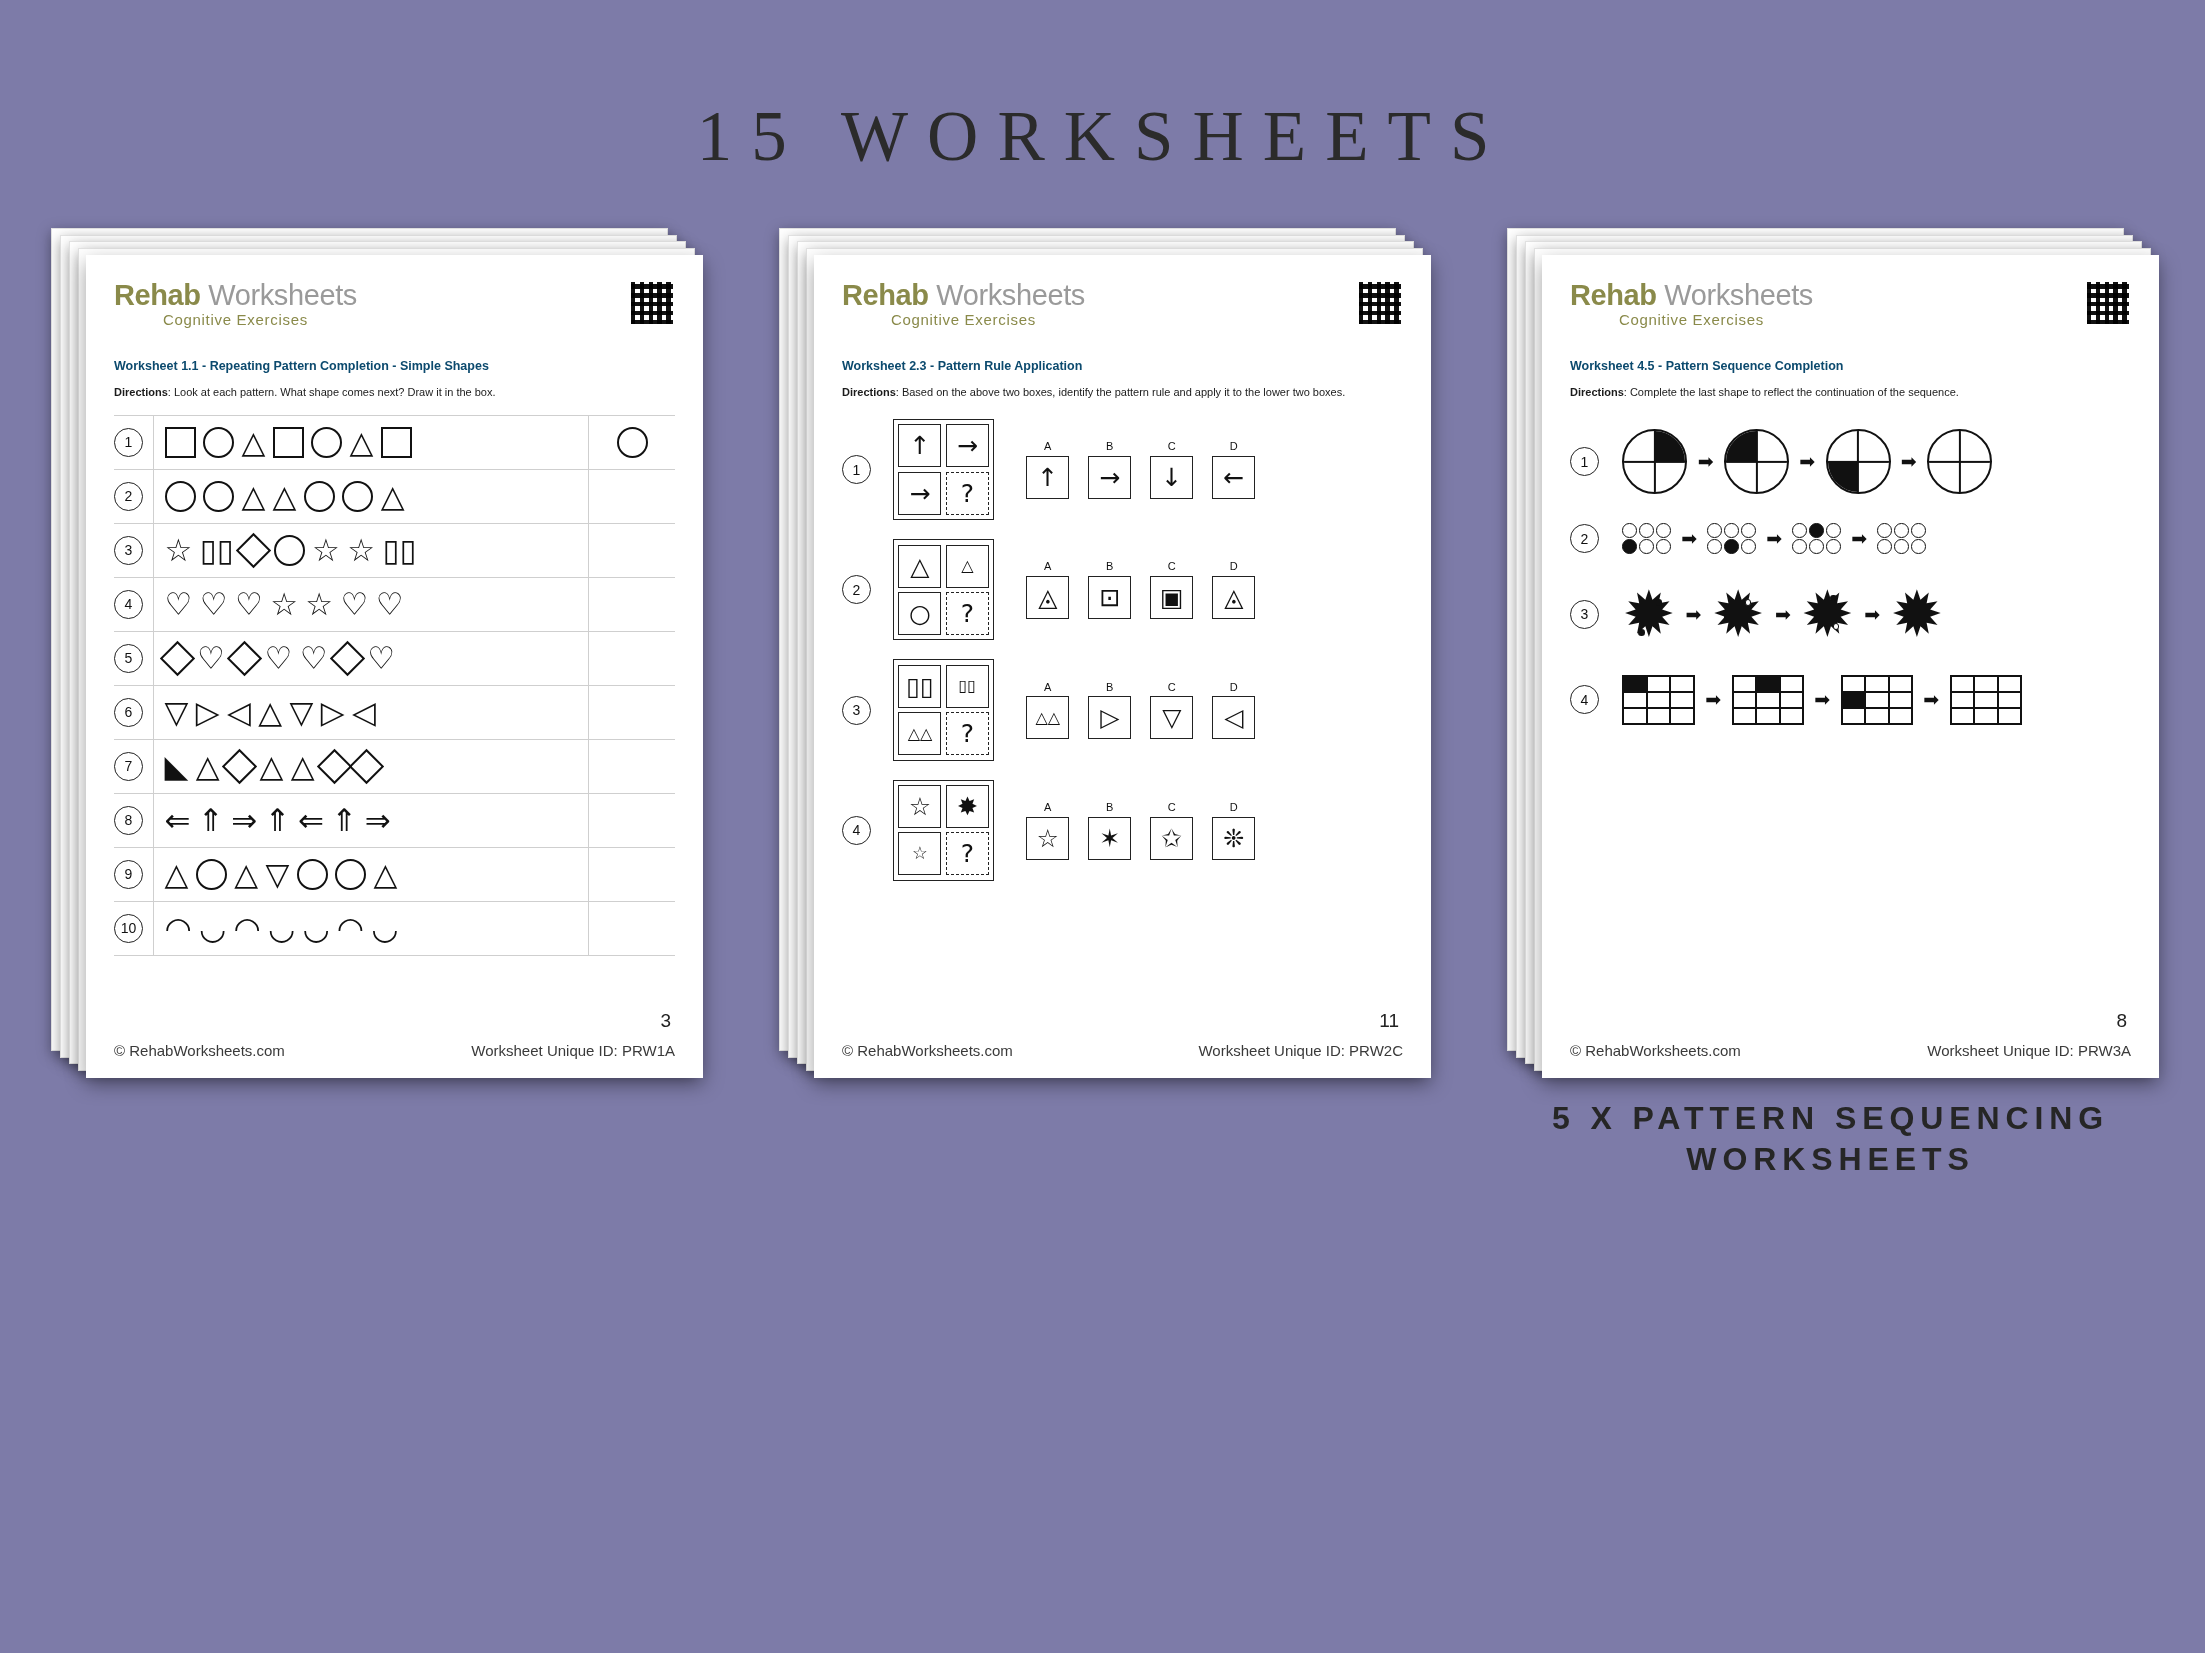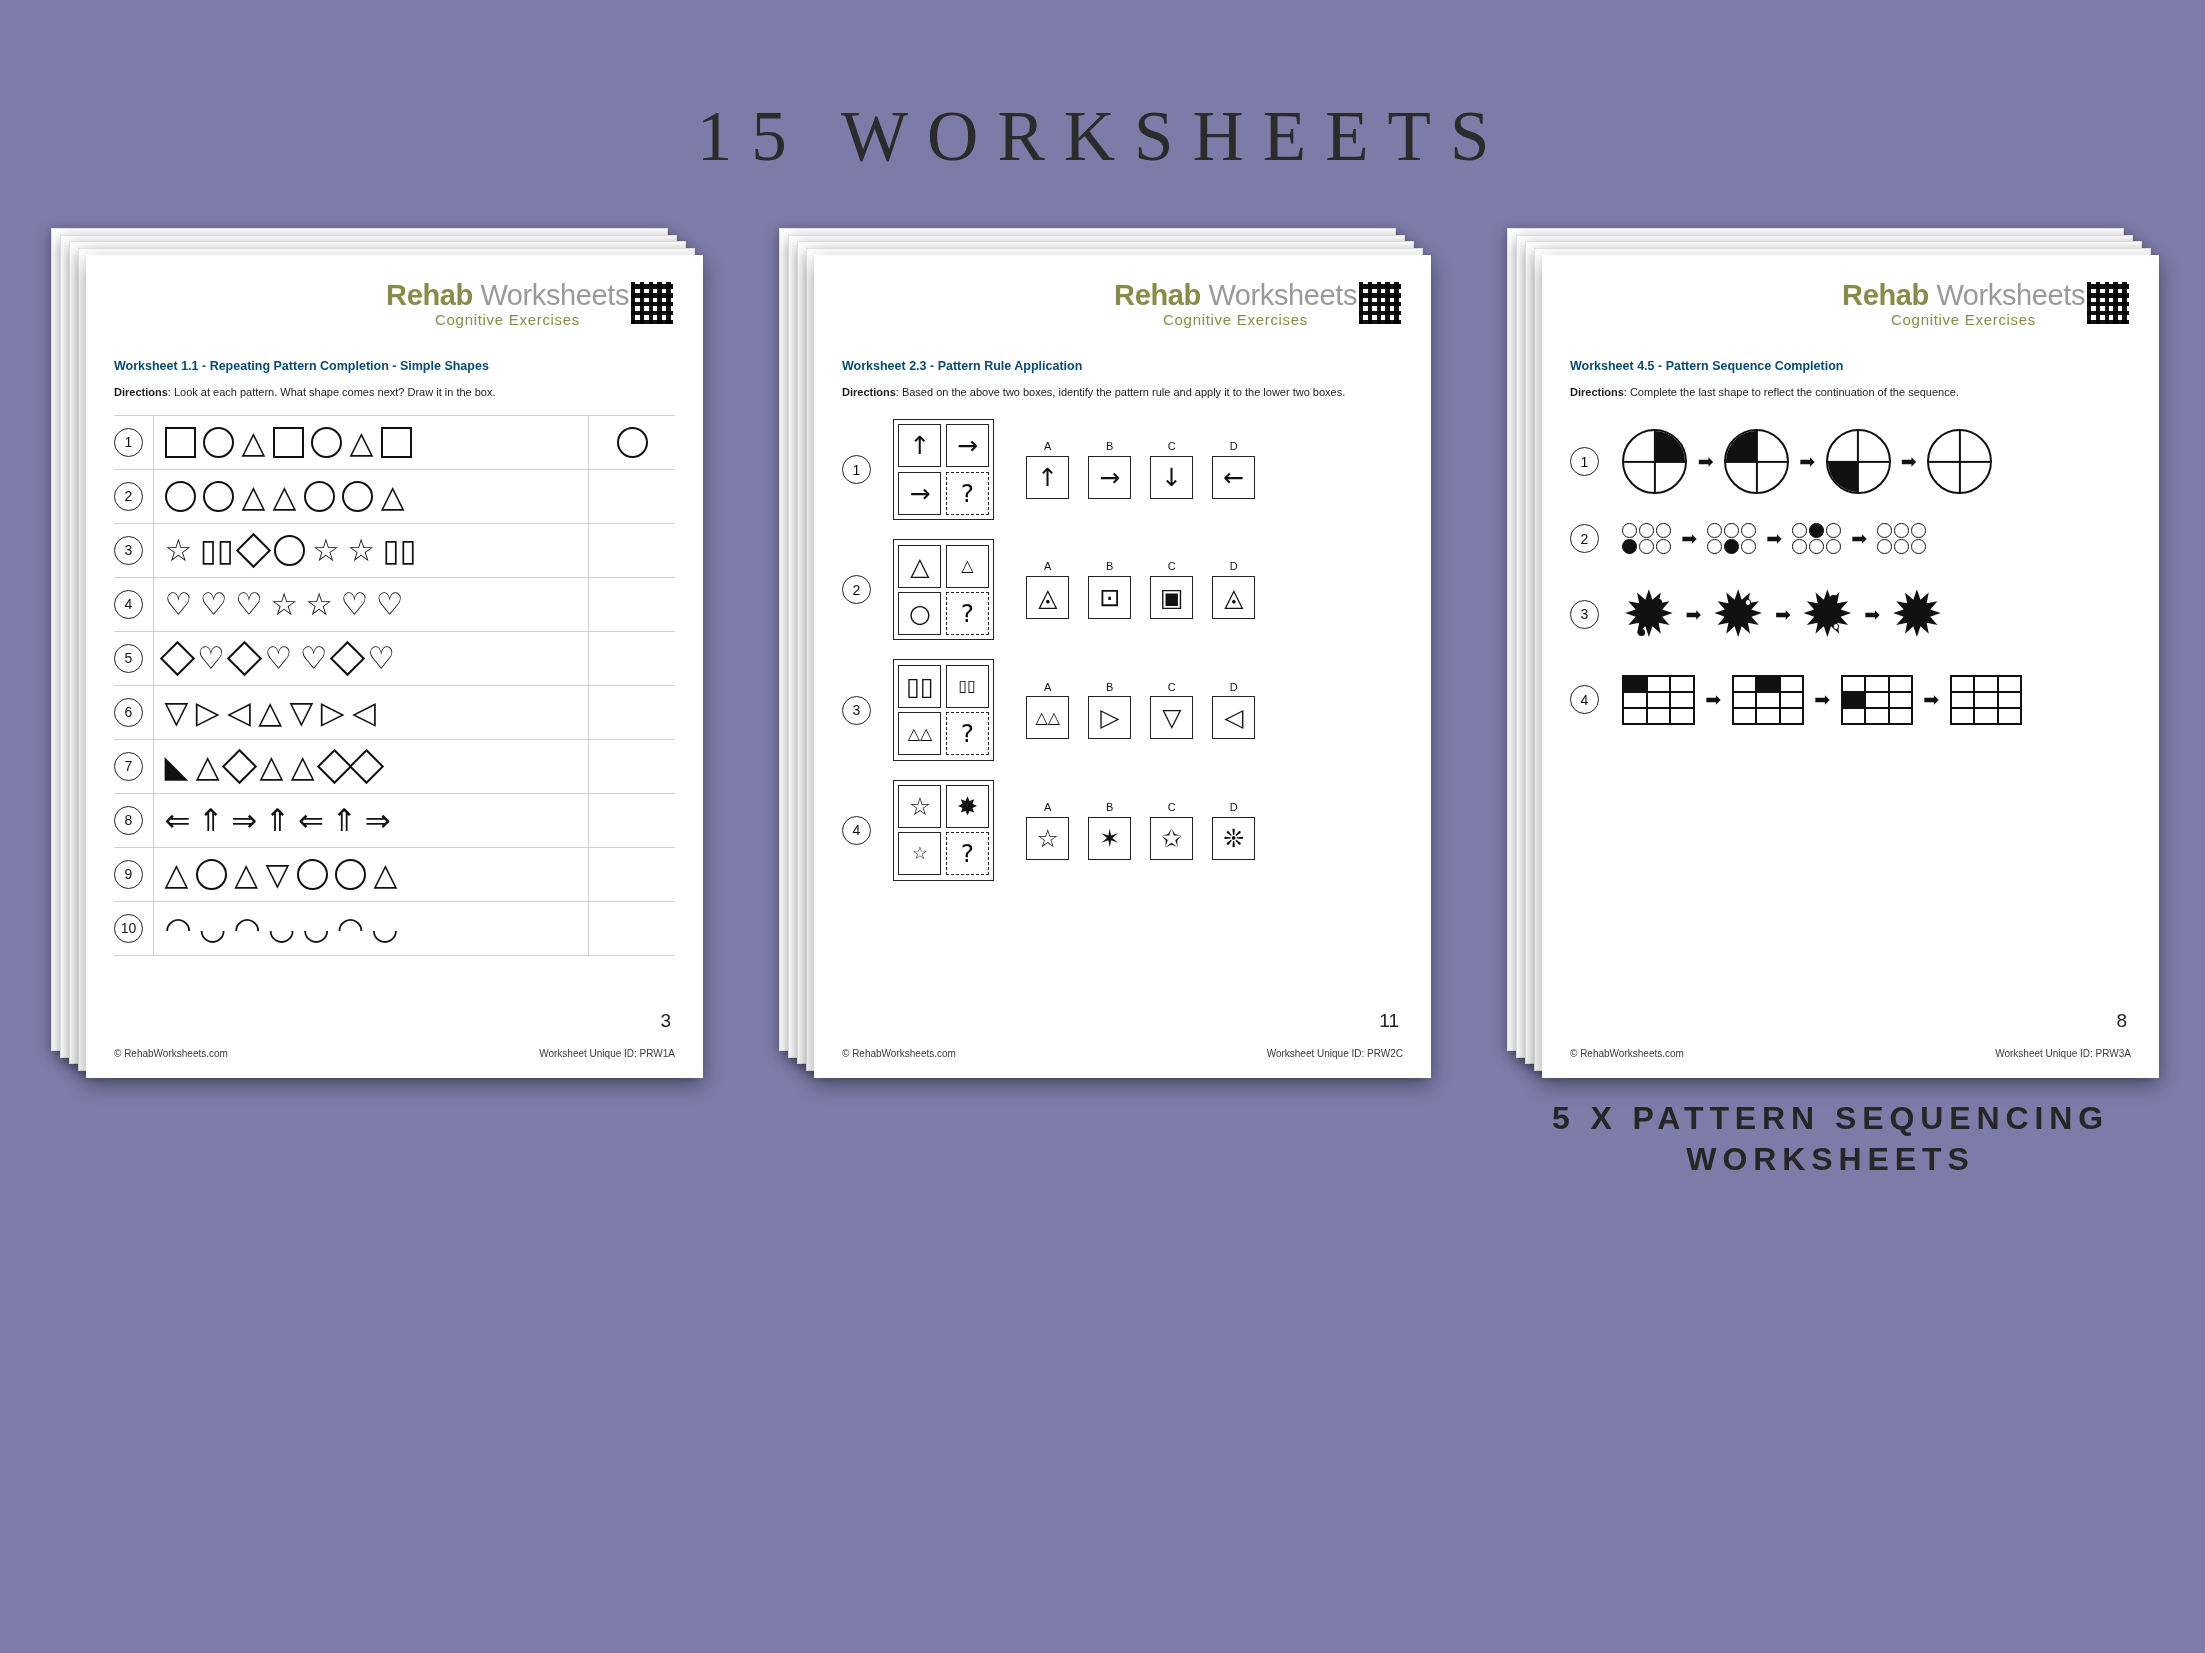--- a/index.html
+++ b/index.html
@@ -50,21 +50,21 @@
   .s4 { left: 26.5px; top: 20px; width: 617px; height: 823px; }
   .sheet-front {
     position: absolute;
     left: 35px; top: 26.5px;
     width: 617px; height: 823px;
     background: #fff;
     box-shadow: 0 7.4px 19px rgba(0,0,0,0.38);
     padding: 25px 28px 0 28px;
     overflow: hidden;
   }
-  .brand-row { display:flex; justify-content: flex-end; align-items:flex-start; }
+  .brand-row { display:flex; justify-content: space-between; align-items:flex-start; }
   .brand {
     font-family: "Liberation Sans", sans-serif;
     font-size: 29px;
     color: #8a8a4a;
     font-weight: 700;
     letter-spacing: -0.4px;
     line-height: 1.05;
   }
   .brand .light { color: #9a9a9a; font-weight: 400; }
   .brand-sub {
@@ -92,21 +92,21 @@
     margin-top: 11.8px;
     font-size: 11px;
     color: #1b1b1b;
     line-height: 1.35;
   }
   .ws-dir b { font-weight: 700; }
   .footer {
     position: absolute;
     left: 28px; right: 28px; bottom: 19px;
     display: flex; justify-content: space-between;
-    font-size: 10px; color: #3a3a3a;
+    font-size: 15px; color: #3a3a3a;
   }
   .pagenum {
     position: absolute;
     right: 32px; bottom: 46px;
     font-size: 19px; color: #222;
   }
   .caption {
     margin-top: 25px;
     text-align: center;
     font-size: 32px;

